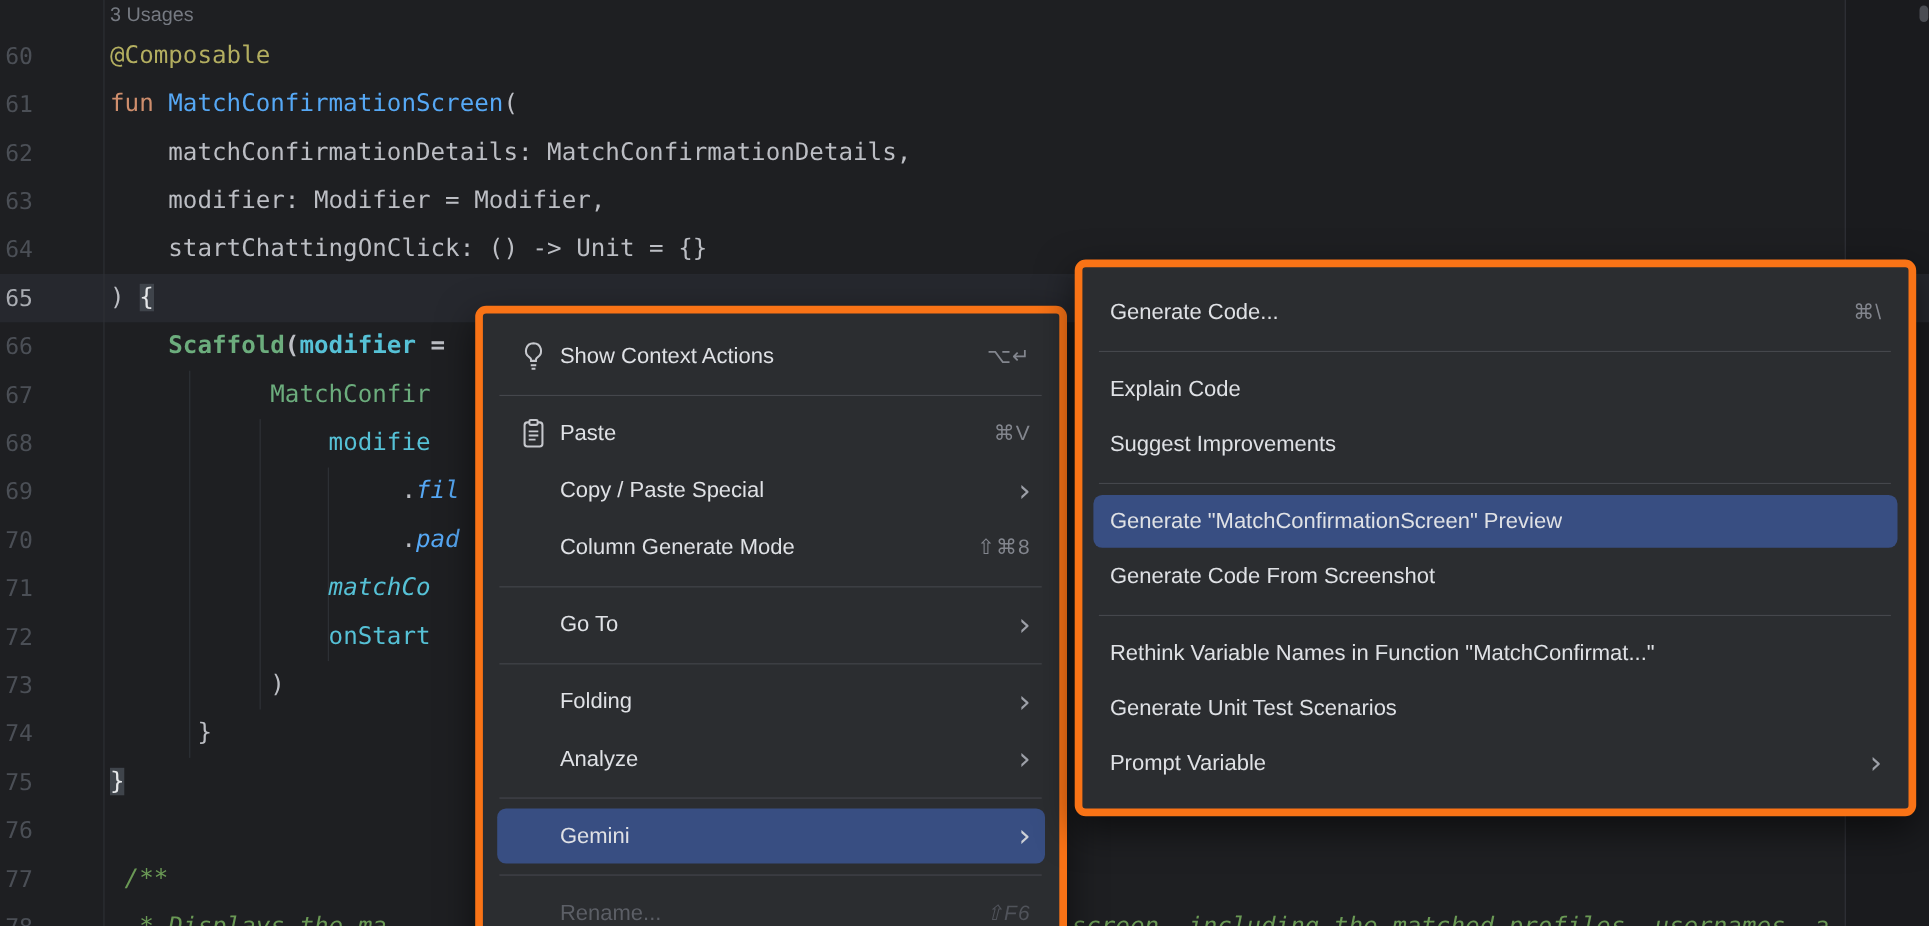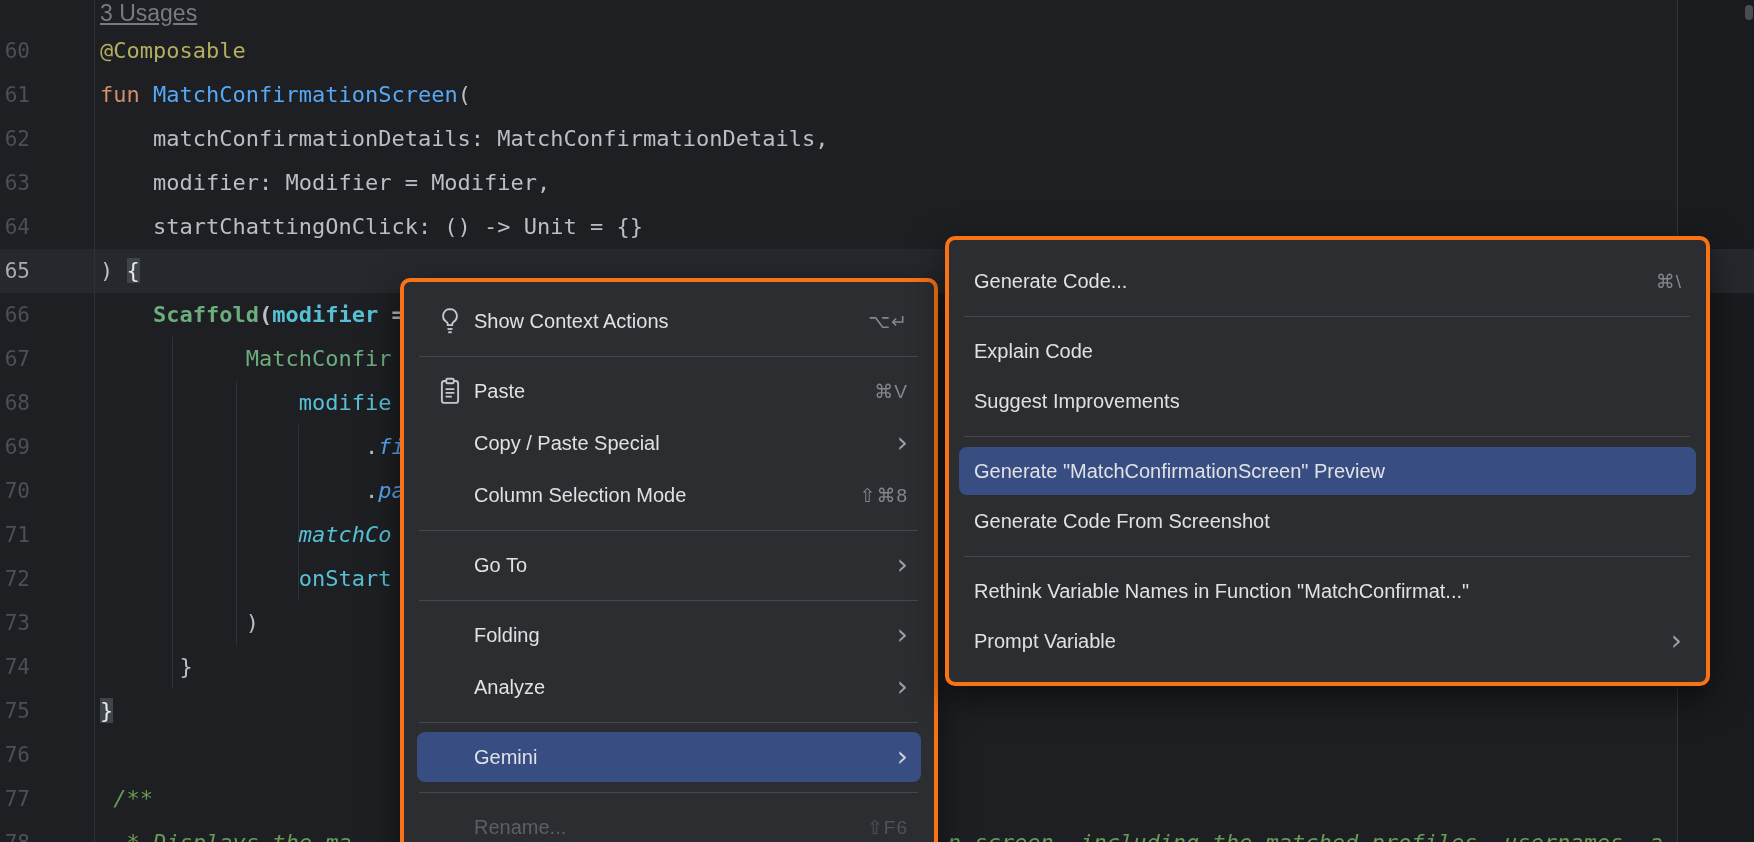--- a/index.html
+++ b/index.html
@@ -6,50 +6,50 @@
   .screen{position:relative;width:1754px;height:842px;background:#1E1F22;overflow:hidden;
           font-family:"DejaVu Sans Mono",monospace;}
   
   .right-dark{position:absolute;left:1678px;top:0;width:76px;height:842px;background:#1A1B1E;z-index:1;}
   .wrap-guide{position:absolute;left:1677px;top:0;width:1px;height:842px;background:#32343A;z-index:1;}
   .caret-line{position:absolute;left:0;top:249px;width:1754px;height:44px;background:#26282E;z-index:2;}
   .gutter-border{position:absolute;left:94px;top:0;width:1px;height:842px;background:#2E3135;z-index:3;}
   .scroll-thumb{position:absolute;left:1745px;top:5px;width:8px;height:15px;border-radius:4px;background:#4A4D53;z-index:3;}
   .iguide{position:absolute;width:1px;background:#2F3238;z-index:3;}
   .usages{position:absolute;left:100px;top:0;height:26px;line-height:26px;z-index:4;
-          font-family:"Liberation Sans",sans-serif;font-size:23px;color:#767A82;cursor:pointer;text-decoration:underline;}
+          font-family:"Liberation Sans",sans-serif;font-size:18px;color:#767A82;cursor:pointer;}
   
   .ln{position:absolute;left:-8px;width:38px;height:44px;line-height:44px;text-align:right;
       font-size:21px;color:#4B4F56;z-index:4;}
   .ln.cur{color:#A9ACB2;}
   .cl{position:absolute;left:100px;height:44px;line-height:44px;white-space:pre;font-size:22px;z-index:4;}
   .c-ann{color:#B3AE60;} .c-kw{color:#CF8E6D;} .c-fn{color:#56A8F5;}
   .c-pl{color:#BCBEC4;} .c-arg{color:#56C1D6;} .c-comp{color:#6CAD7D;}
   .c-ext{color:#56A8F5;font-style:italic;} .c-cmt{color:#6A9955;font-style:italic;}
   .c-brace{color:#E6E8EA;background:#3F444B;}
   
-  .menu{position:absolute;background:#2B2D30;border:4px solid #f97316;border-radius:10px;
+  .menu{position:absolute;background:#2B2D30;border:7px solid #f97316;border-radius:10px;
         box-shadow:0 12px 34px rgba(0,0,0,.55);box-sizing:border-box;
-        font-family:"Liberation Sans",sans-serif;font-size:20px;color:#DFE1E5;}
+        font-family:"Liberation Sans",sans-serif;font-size:20px;color:#DFE1E5;margin-left:32px;}
   .menu1{left:400px;top:278px;width:538px;height:620px;padding:13px 0;z-index:10;}
   .menu2{left:945px;top:236px;width:765px;padding:16px 0;z-index:11;}
   .mi{position:relative;display:flex;align-items:center;box-sizing:border-box;cursor:pointer;}
   .menu1 .mi{height:52px;padding:0 26px 0 70px;}
   .menu2 .mi{height:50px;padding:0 24px 0 25px;}
   .mi .ic{position:absolute;left:33px;top:50%;transform:translateY(-50%);width:26px;height:30px;}
   .mi .lbl{white-space:nowrap;overflow:hidden;}
   .mi .sc{margin-left:auto;color:#83868E;font-size:19px;letter-spacing:1px;padding-left:20px;}
   .mi .arrow{margin-left:auto;color:#9DA0A8;font-size:28px;line-height:20px;padding-left:20px;
              font-family:"DejaVu Sans",sans-serif;}
   .mi.selected .arrow{color:#CDD0D6;}
   .mi.selected::before{content:"";position:absolute;top:1px;bottom:1px;background:#384E82;border-radius:8px;z-index:-1;}
   .menu1 .mi.selected::before{left:13px;right:13px;}
   .menu2 .mi.selected::before{left:10px;right:10px;}
   .mi.disabled{color:#5C5F66;cursor:default;}
-  .mi.disabled .sc{color:#50535A;}
+  .mi.disabled .sc{color:#50535A;font-style:italic;}
   .msep{position:relative;}
   .menu1 .msep{height:18px;} .menu2 .msep{height:20px;}
   .msep::after{content:"";position:absolute;left:15px;right:16px;top:50%;height:1px;background:#45474C;}
 </style>
 </head>
 <body>
 
 <div class="screen">
   <div class="right-dark"></div>
   <div class="wrap-guide"></div>
@@ -126,21 +126,21 @@
             <line x1="6.5" y1="16.5" x2="11.5" y2="16.5" stroke="#C6C8CD" stroke-width="1.4"></line>
           </svg></span>
         <span class="lbl">Paste</span>
         <span class="sc">⌘V</span>
       </div>
       <div class="mi">
         <span class="lbl">Copy / Paste Special</span>
         <span class="arrow">›</span>
       </div>
       <div class="mi">
-        <span class="lbl">Column Selection Mode</span>
+        <span class="lbl">Column Generate Mode</span>
         <span class="sc">⇧⌘8</span>
       </div>
       <div class="msep"></div>
       <div class="mi">
         <span class="lbl">Go To</span>
         <span class="arrow">›</span>
       </div>
       <div class="msep"></div>
       <div class="mi">
         <span class="lbl">Folding</span>
@@ -178,17 +178,20 @@
         <span class="lbl">Generate "MatchConfirmationScreen" Preview</span>
       </div>
       <div class="mi">
         <span class="lbl">Generate Code From Screenshot</span>
       </div>
       <div class="msep"></div>
       <div class="mi">
         <span class="lbl">Rethink Variable Names in Function "MatchConfirmat..."</span>
       </div>
       <div class="mi">
+        <span class="lbl">Generate Unit Test Scenarios</span>
+      </div>
+      <div class="mi">
         <span class="lbl">Prompt Variable</span>
         <span class="arrow">›</span>
       </div>
     </div>
 </div>
 
 </body></html>

